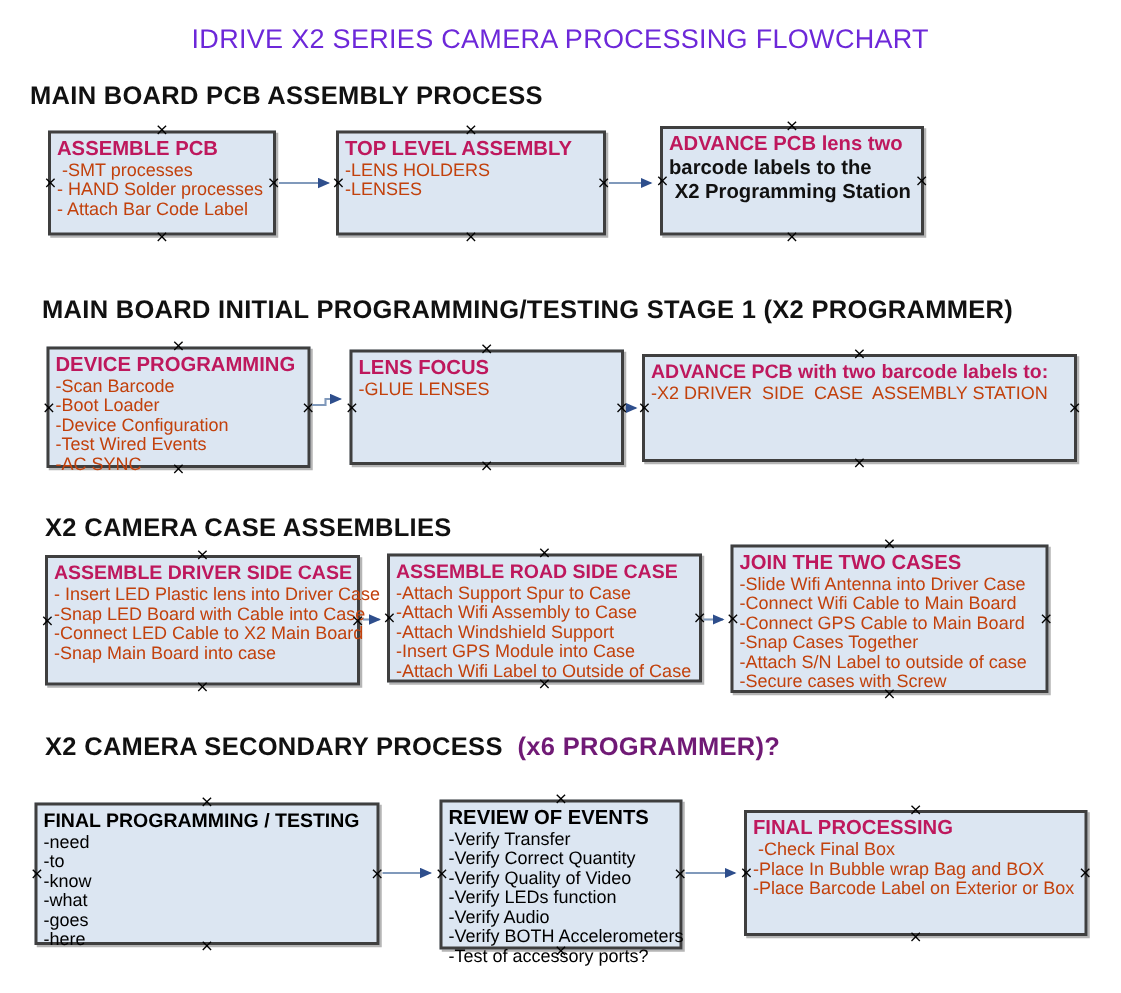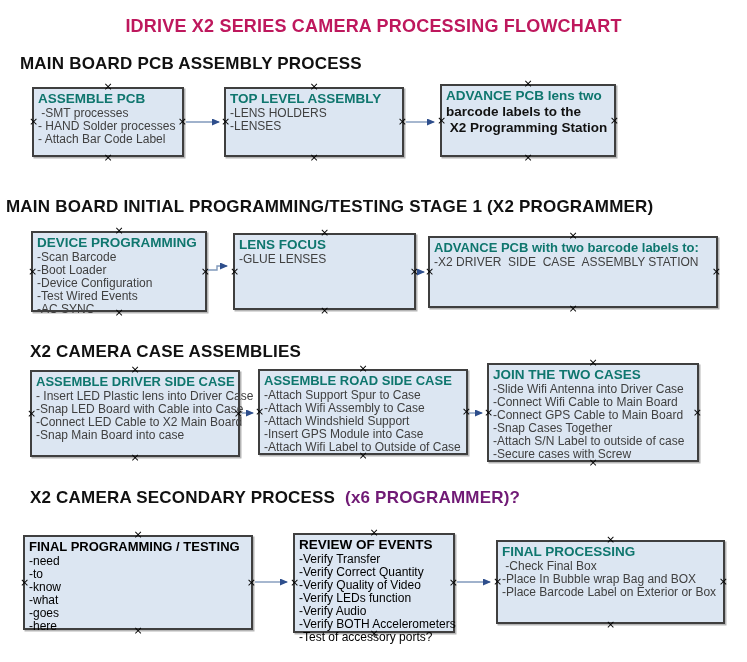--- a/index.html
+++ b/index.html
@@ -2,37 +2,37 @@
 <html><head>
 <meta charset="utf-8">
 <style>
   html,body{margin:0;padding:0;background:#ffffff;}
   #canvas{
     position:relative;width:747px;height:662px;background:#ffffff;
     font-family:"Liberation Sans",sans-serif;color:#1a1a1a;overflow:hidden;
   }
   .doc-title{
     position:absolute;left:0;right:0;top:16px;text-align:center;
-    font-size:18px;font-weight:bold;letter-spacing:.2px;color:#be185d;
+    font-size:18px;font-weight:normal;letter-spacing:.2px;color:#6d28d9;
   }
   .sec-heading{
     position:absolute;font-size:17px;font-weight:bold;letter-spacing:.2px;
     color:#111;white-space:pre;text-align:right;
   }
   .sec-heading .accent{color:#701a75;}
   .box{
     position:absolute;background:#dce6f2;border:2px solid #3f3f3f;
     box-shadow:1.5px 1.5px 0 rgba(120,120,120,.55);
     box-sizing:border-box;padding:2px 0 0 4px;overflow:visible;
   }
   .btitle{
-    font-size:13.5px;font-weight:bold;line-height:16px;white-space:pre;color:#0f766e;
+    font-size:13.5px;font-weight:bold;line-height:16px;white-space:pre;color:#be185d;
   }
   .bitem{
-    font-size:12px;line-height:13px;white-space:pre;color:#404040;
+    font-size:12px;line-height:13px;white-space:pre;color:#c2410c;
   }
   .box.bold-items .bitem{font-size:13.5px;font-weight:bold;line-height:16px;color:#111;}
   .box.red .btitle,.box.red .bitem{color:#000000;}
   .box.tight .btitle{font-size:13px;}
   .handle{
     position:absolute;font-size:11px;line-height:8px;color:#000;
     font-family:"DejaVu Sans",sans-serif;pointer-events:none;
   }
   .h-t{top:-6px;left:50%;transform:translateX(-50%);}
   .h-b{bottom:-7px;left:50%;transform:translateX(-50%);}
@@ -42,21 +42,21 @@
   #connectors line,#connectors polyline{stroke:#8099bb;stroke-width:1.4;fill:none;}
 </style>
 </head>
 <body>
 
 <div id="canvas">
 
   <div class="doc-title">IDRIVE X2  SERIES CAMERA PROCESSING FLOWCHART</div>
 
   <div class="sec-heading" style="left:20px;top:54px;">MAIN BOARD PCB ASSEMBLY PROCESS</div>
-  <div class="sec-heading" style="left:6px;top:197px;">MAIN BOARD INITIAL PROGRAMMING/TESTING STAGE 1 (X2 PROGRAMMER)</div>
+  <div class="sec-heading" style="left:28px;top:197px;">MAIN BOARD INITIAL PROGRAMMING/TESTING STAGE 1 (X2 PROGRAMMER)</div>
   <div class="sec-heading" style="left:30px;top:342px;">X2 CAMERA CASE ASSEMBLIES</div>
   <div class="sec-heading" style="left:30px;top:488px;"><span>X2 CAMERA SECONDARY PROCESS </span><span class="accent"> (x6 PROGRAMMER)?</span></div>
 
   <div class="box" style="left:32px;top:87px;width:152px;height:70px;">
     <div class="btitle">ASSEMBLE PCB</div>
     <div class="bitem"> -SMT processes</div>
     <div class="bitem">- HAND Solder processes</div>
     <div class="bitem">- Attach Bar Code Label</div>
   <span class="handle h-t">×</span>
       <span class="handle h-b">×</span>

